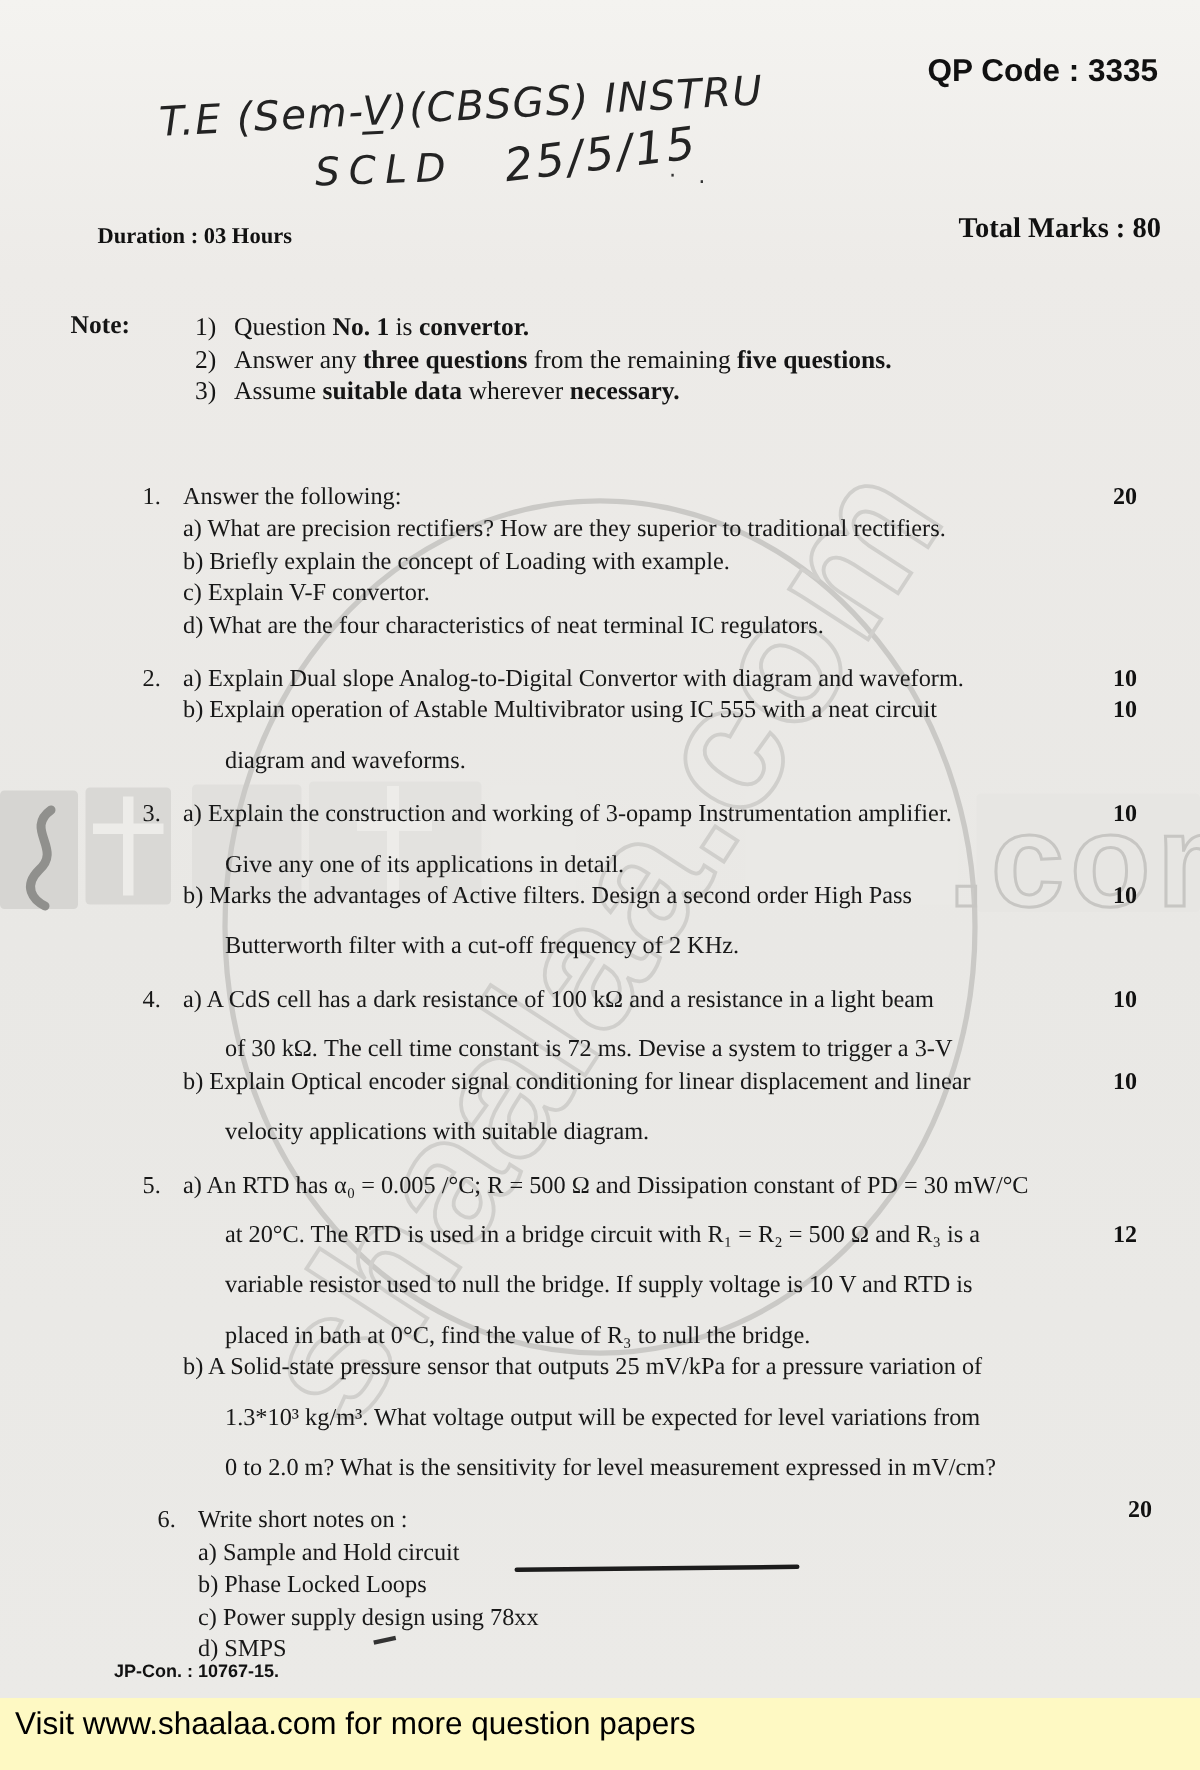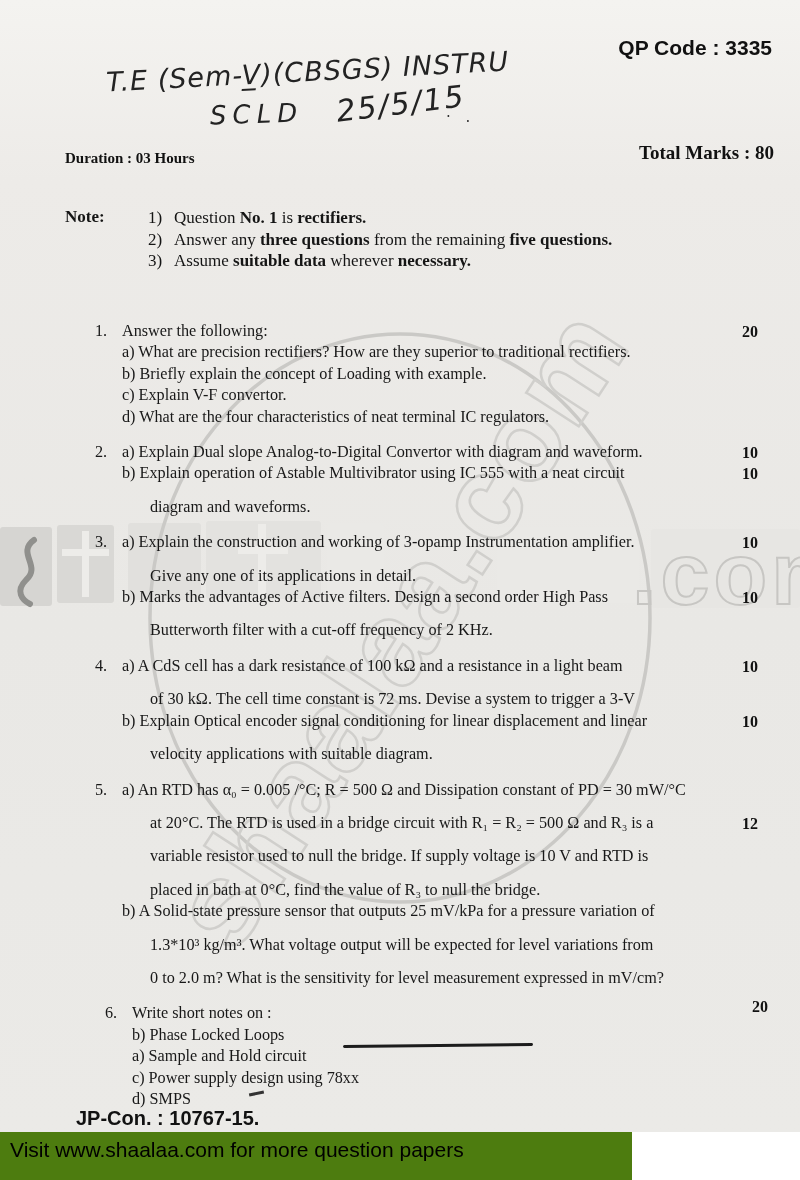--- a/index.html
+++ b/index.html
@@ -33,41 +33,41 @@
   .hw-line1{left:106px;top:56px;font-size:27px;letter-spacing:1px;transform:rotate(-3deg);}
   .hw-subject{left:210px;top:99px;font-size:26px;letter-spacing:6px;transform:rotate(-2deg);}
   .hw-date{left:336px;top:86px;font-size:30px;letter-spacing:2px;transform:rotate(-7deg);}
   .hw-dots{left:446px;top:108px;font-size:15px;letter-spacing:5px;font-style:normal;color:#333;}
 
   .qp{position:absolute;right:28px;top:36px;font-family:"Liberation Sans","DejaVu Sans",sans-serif;
       font-weight:bold;font-size:21px;color:#111;}
   .duration{position:absolute;left:65px;top:150px;font-weight:bold;font-size:15px;color:#111;}
   .totalmarks{position:absolute;right:26px;top:142px;font-weight:bold;font-size:19px;color:#111;}
 
-  .note{position:absolute;left:65px;top:207px;display:flex;font-size:17px;color:#151515;}
+  .note{position:absolute;left:47px;top:207px;display:flex;font-size:17px;color:#151515;}
   .note-label{font-weight:bold;width:83px;flex:none;}
   .note-row{display:flex;line-height:21.5px;}
   .note-num{width:26px;flex:none;}
   .b{font-weight:bold;}
 
   #questions{position:absolute;left:95px;top:321px;width:695px;font-size:16.2px;color:#181818;}
   .qblock{margin-bottom:14px;}
   .qline{position:relative;line-height:21.4px;white-space:nowrap;}
   .qline.ind1{padding-left:27px;}
   .qline.ind2{padding-left:55px;margin-top:12px;}
   .qnum{position:absolute;left:0;top:0;}
   .qmarks{position:absolute;left:647px;top:0;font-weight:bold;font-size:16px;color:#111;}
 
   .endline{position:absolute;left:343px;top:1044px;width:190px;height:3px;background:#1c1c1c;
            border-radius:2px;transform:rotate(-0.6deg);}
   .jpcon{position:absolute;left:76px;top:1107px;font-family:"Liberation Sans","DejaVu Sans",sans-serif;
-         font-weight:bold;font-size:20px;color:#111;}
+         font-weight:bold;font-size:12px;color:#111;}
   .jpdash{position:absolute;left:249px;top:1092px;width:15px;height:3px;background:#333;transform:rotate(-12deg);}
 
-  .footer{position:absolute;left:0;top:1132px;width:632px;height:48px;background:#4d7c0f;}
+  .footer{position:absolute;left:0;top:1132px;width:800px;height:48px;background:#fef9c3;}
   .footer-text{position:absolute;left:10px;top:6px;font-family:"Liberation Sans","DejaVu Sans",sans-serif;
                font-size:21px;color:#000;}
 </style>
 </head>
 <body>
 
 <div class="page">
   <div class="scan">
 
     <div class="wm">
@@ -98,21 +98,21 @@
 
       <div class="qp">QP Code : 3335</div>
       <div class="duration">Duration : 03 Hours</div>
       <div class="totalmarks">Total Marks : 80</div>
 
       <div class="note">
         <div class="note-label">Note:</div>
         <div>
             <div class="note-row">
               <span class="note-num">1)</span>
-              <span><span>Question </span><span class="b">No. 1</span><span> is </span><span class="b">rectifiers.</span></span>
+              <span><span>Question </span><span class="b">No. 1</span><span> is </span><span class="b">convertor.</span></span>
             </div>
             <div class="note-row">
               <span class="note-num">2)</span>
               <span><span>Answer any </span><span class="b">three questions</span><span> from the remaining </span><span class="b">five questions.</span></span>
             </div>
             <div class="note-row">
               <span class="note-num">3)</span>
               <span><span>Assume </span><span class="b">suitable data</span><span> wherever </span><span class="b">necessary.</span></span>
             </div>
           </div>
@@ -147,22 +147,22 @@
             <div class="qline ind1"><span class="qnum">5.</span><span>a) An RTD has α₀ = 0.005 /°C; R = 500 Ω and Dissipation constant of PD = 30 mW/°C</span></div>
             <div class="qline ind2"><span>at 20°C. The RTD is used in a bridge circuit with R₁ = R₂ = 500 Ω and R₃ is a</span><span class="qmarks">12</span></div>
             <div class="qline ind2"><span>variable resistor used to null the bridge. If supply voltage is 10 V and RTD is</span></div>
             <div class="qline ind2"><span>placed in bath at 0°C, find the value of R₃ to null the bridge.</span></div>
             <div class="qline ind1"><span>b) A Solid-state pressure sensor that outputs 25 mV/kPa for a pressure variation of</span></div>
             <div class="qline ind2"><span>1.3*10³ kg/m³. What voltage output will be expected for level variations from</span></div>
             <div class="qline ind2"><span>0 to 2.0 m? What is the sensitivity for level measurement expressed in mV/cm?</span></div>
           </div>
           <div class="qblock" style="margin-left: 10px;">
             <div class="qline ind1"><span class="qnum">6.</span><span>Write short notes on :</span><span class="qmarks" style="top: -7px;">20</span></div>
+            <div class="qline ind1"><span>a) Sample and Hold circuit</span></div>
             <div class="qline ind1"><span>b) Phase Locked Loops</span></div>
-            <div class="qline ind1"><span>a) Sample and Hold circuit</span></div>
             <div class="qline ind1"><span>c) Power supply design using 78xx</span></div>
             <div class="qline ind1"><span>d) SMPS</span></div>
           </div>
         </div>
 
       <div class="endline"></div>
       <div class="jpdash"></div>
       <div class="jpcon">JP-Con. : 10767-15.</div>
     </div>
   </div>

